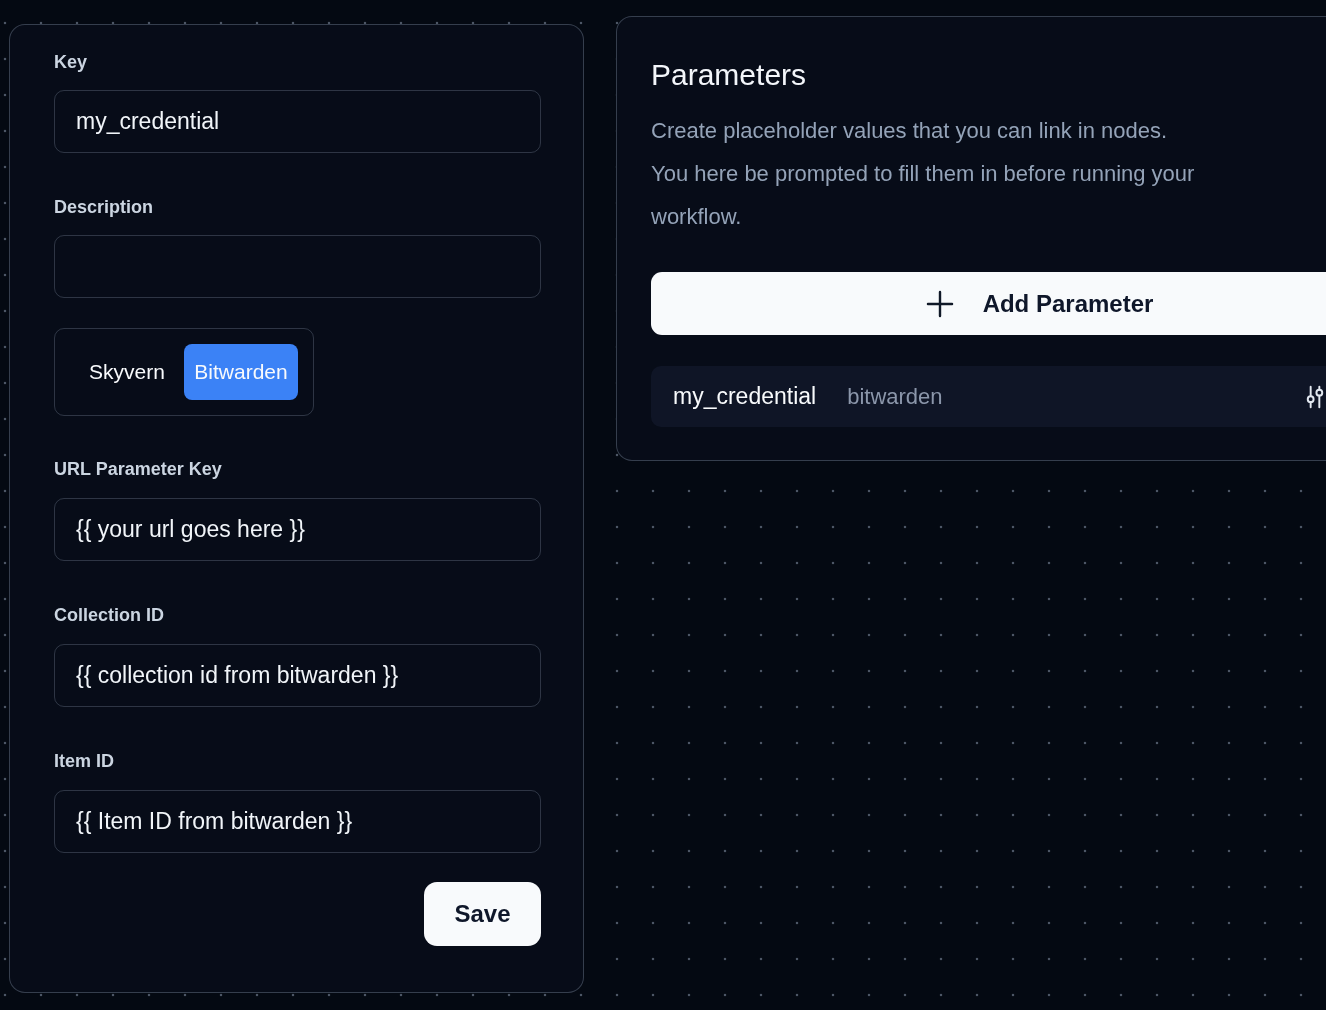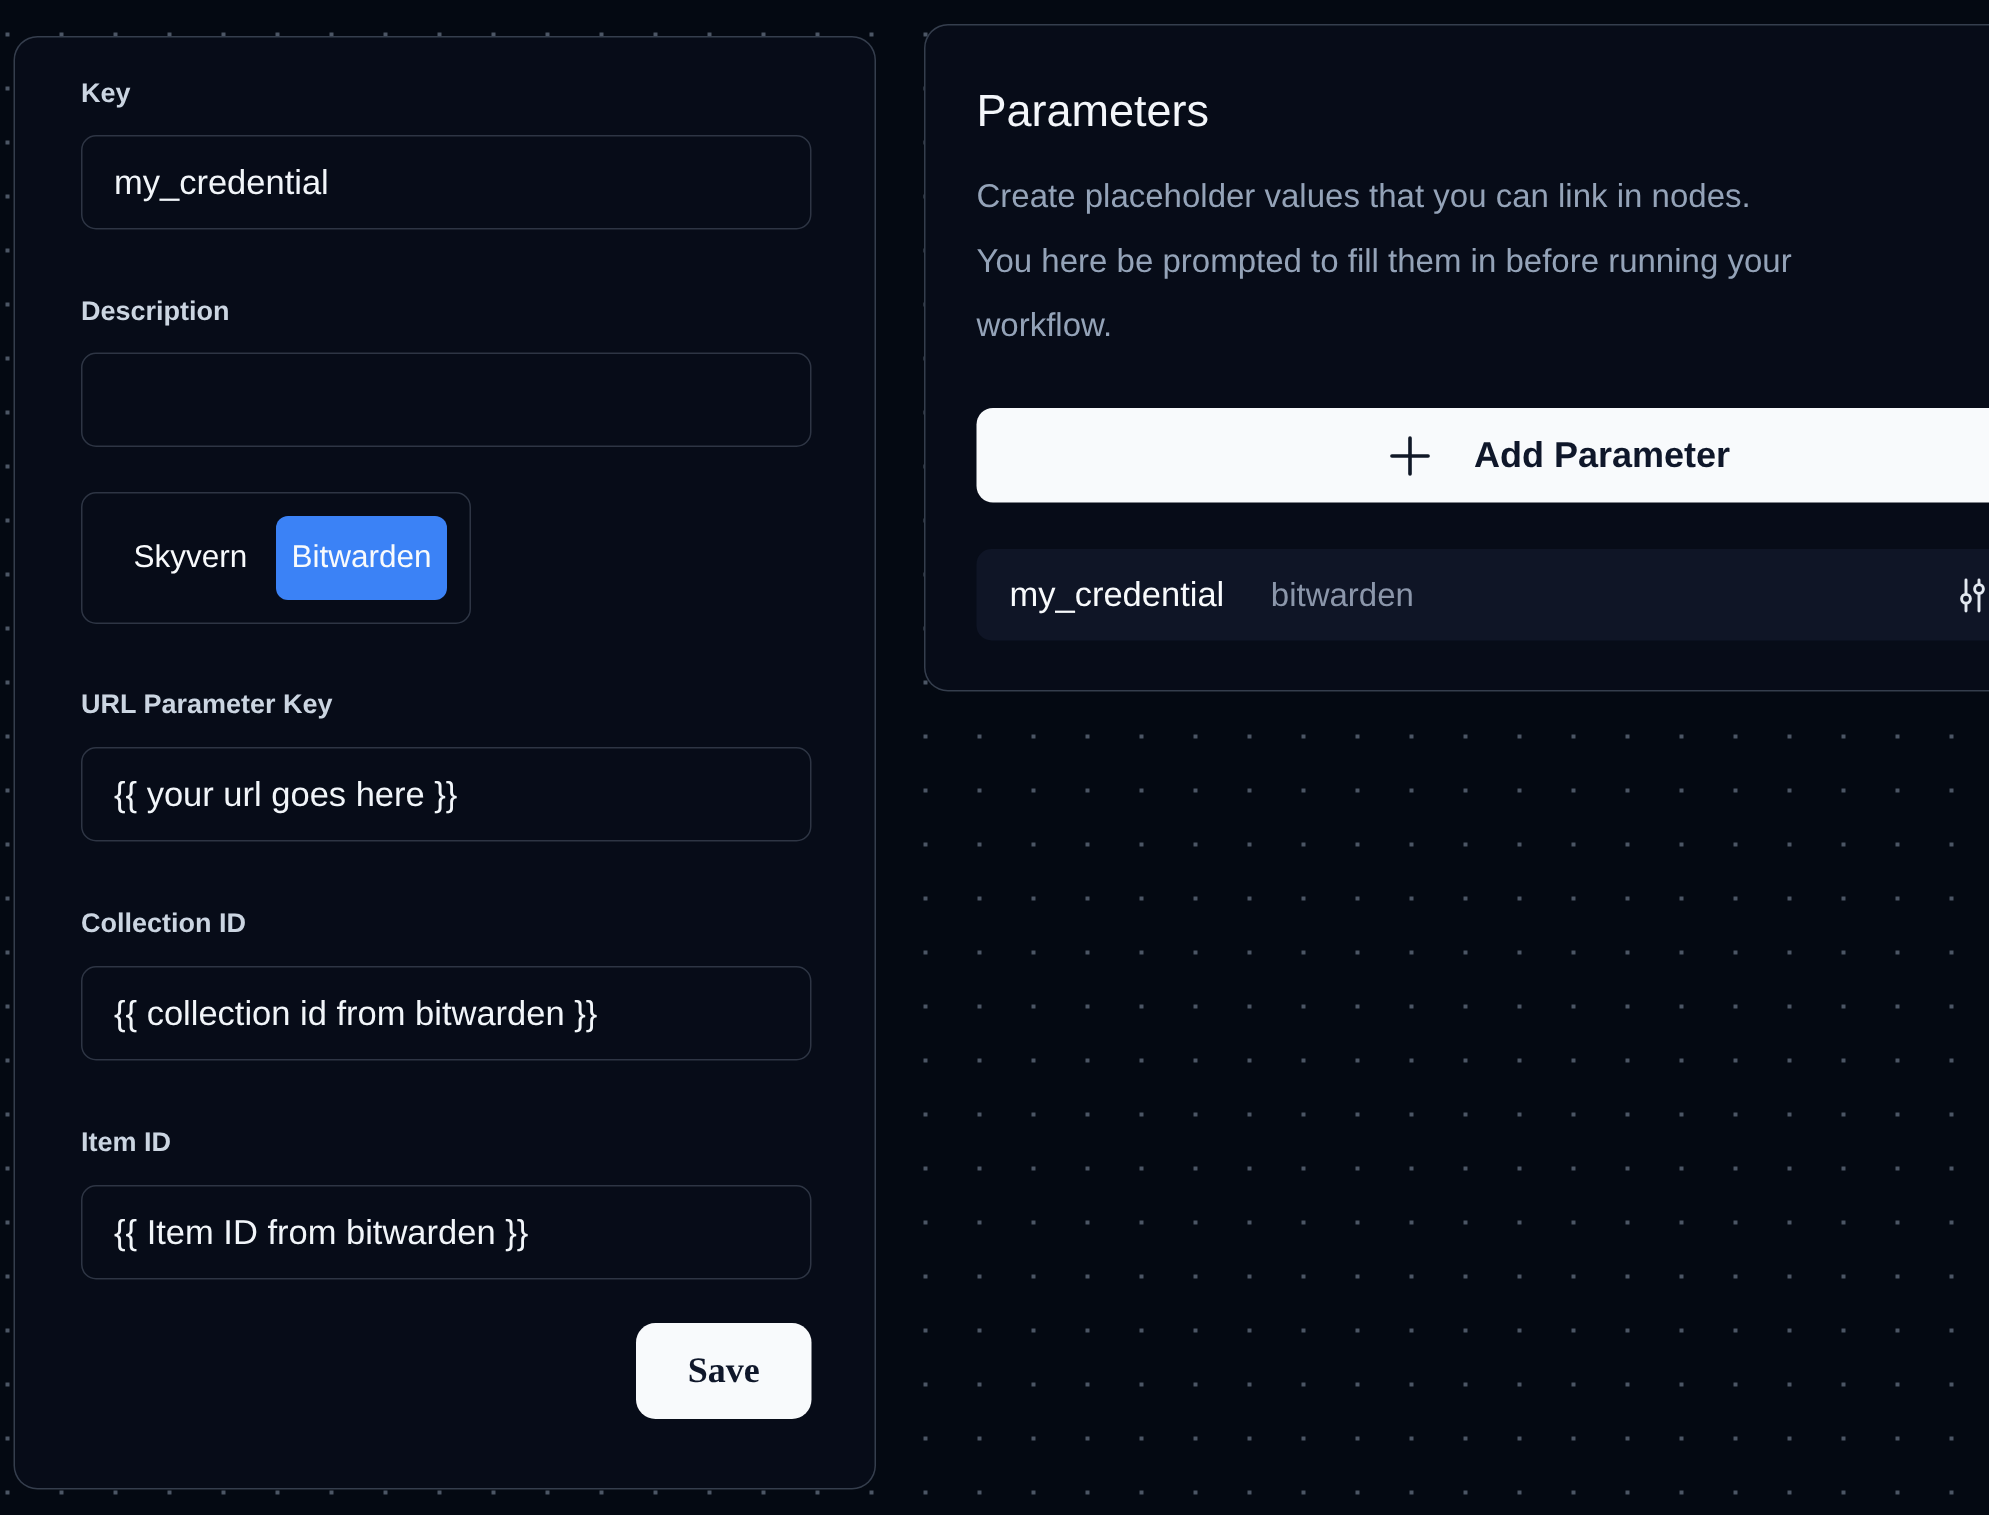--- a/index.html
+++ b/index.html
@@ -63,21 +63,21 @@
     background:transparent;
     border:none; font-family:inherit;
     cursor:pointer;
   }
   .toggle-option.selected { background:#3b82f6; }
   .save-row { display:flex; justify-content:flex-end; }
   .save-button {
     min-width:117px; height:64px;
     background:#f8fafc; color:#0f172a;
     border:none; border-radius:13px;
-    font-family:Liberation Serif, serif; font-size:24px; font-weight:700;
+    font-family:Liberation Sans, sans-serif; font-size:24px; font-weight:700;
     padding:0 28px;
     cursor:pointer;
   }
   .panel-title {
     font-size:30px; font-weight:500; line-height:40px;
     color:#f3f6fa;
     margin-bottom:14px;
   }
   .panel-desc {
     font-size:22px; line-height:43px;

